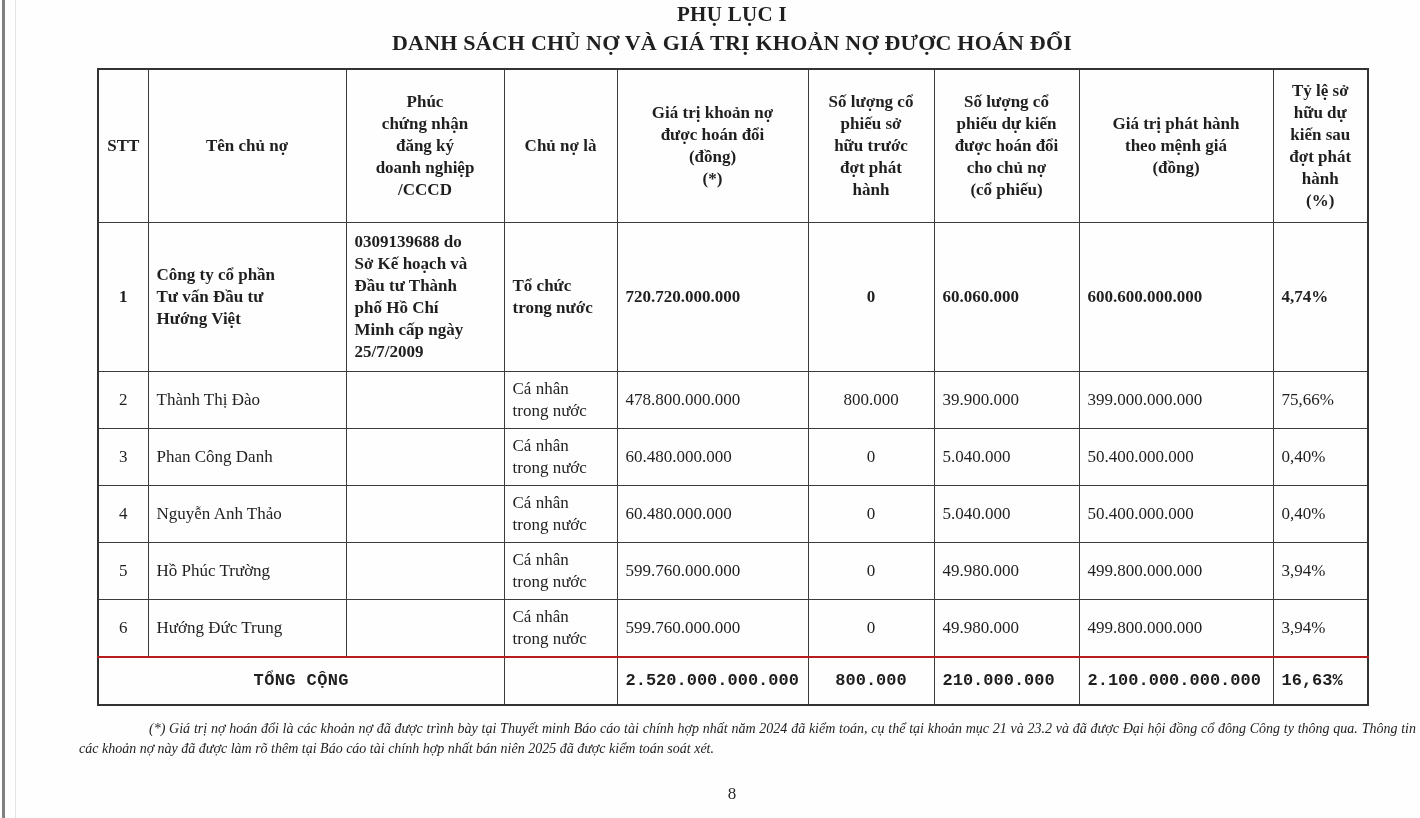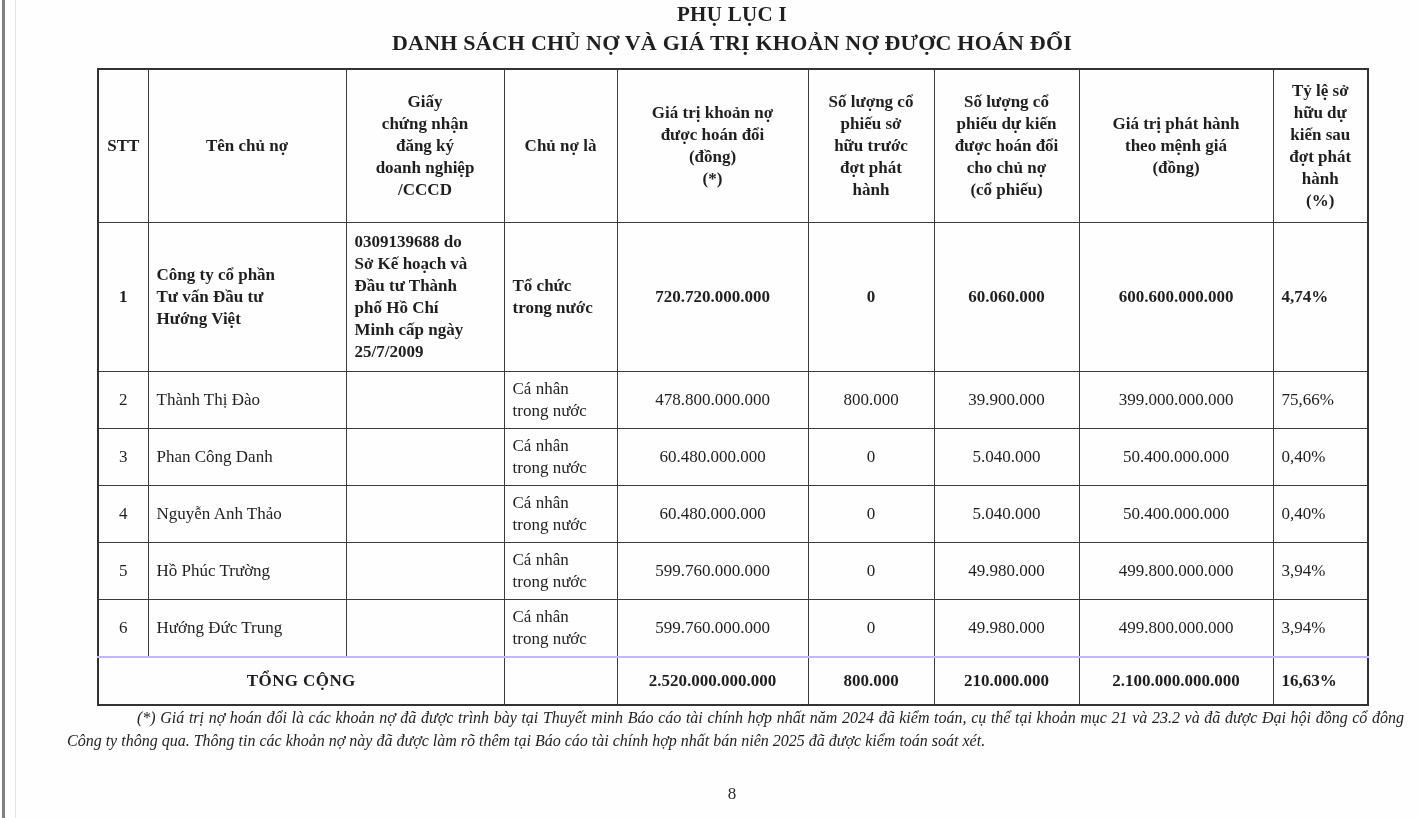--- a/index.html
+++ b/index.html
@@ -45,36 +45,36 @@
   }
   table.doc thead th {
     font-weight: bold;
     text-align: center;
     white-space: pre-line;
     height: 148px;
     padding: 2px 4px;
   }
   tr.row-tall td { height: 142px; font-weight: bold; }
   tr.row-std  td { height: 50px; }
-  tr.total-row td, tr.total-row th { height: 40px; font-weight: bold; border-top: 2px solid #c4b5fd; }
+  tr.total-row td, tr.total-row th { height: 40px; font-weight: bold; border-top: 2px solid #b91c1c; font-family: Liberation Mono, monospace; }
 
   td.txt    { text-align: left;  white-space: pre-line; }
   td.center { text-align: center; }
-  td.num    { text-align: center; padding-right: 10px; }
+  td.num    { text-align: left; padding-right: 10px; }
   td.pad-lg { padding-right: 18px; }
   td.pct    { padding-right: 15px; }
   td.vtop   { vertical-align: top; padding-top: 2px; }
   th.total-label { text-align: center; font-size: 18px; letter-spacing: .4px; }
 
   
   .footnote {
     position: absolute; left: 63px; top: 703px; width: 1337px;
-    margin: 4px;
+    margin: 16px;
     font-style: italic;
-    font-size: 16px;
+    font-size: 14px;
     line-height: 1.42;
     text-align: justify;
     text-indent: 70px;
     color: #222;
   }
 
   .page-number {
     position: absolute; left: 22px; top: 784px; width: 1420px;
     text-align: center; font-size: 17px; color: #2a2a2a;
   }
@@ -98,21 +98,21 @@
       <col style="width:191px">
       <col style="width:126px">
       <col style="width:145px">
       <col style="width:194px">
       <col style="width:95px">
     </colgroup>
     <thead>
       <tr id="header-row">
           <th>STT</th>
           <th>Tên chủ nợ</th>
-          <th>Giấy
+          <th>Phúc
 chứng nhận
 đăng ký
 doanh nghiệp
 /CCCD</th>
           <th>Chủ nợ là</th>
           <th>Giá trị khoản nợ
 được hoán đổi
 (đồng)
 (*)</th>
           <th>Số lượng cổ

